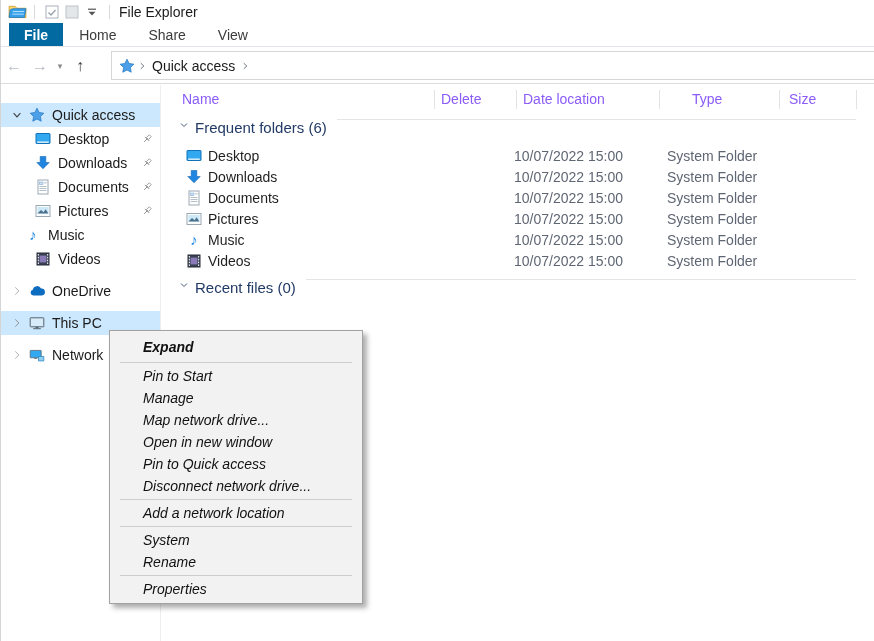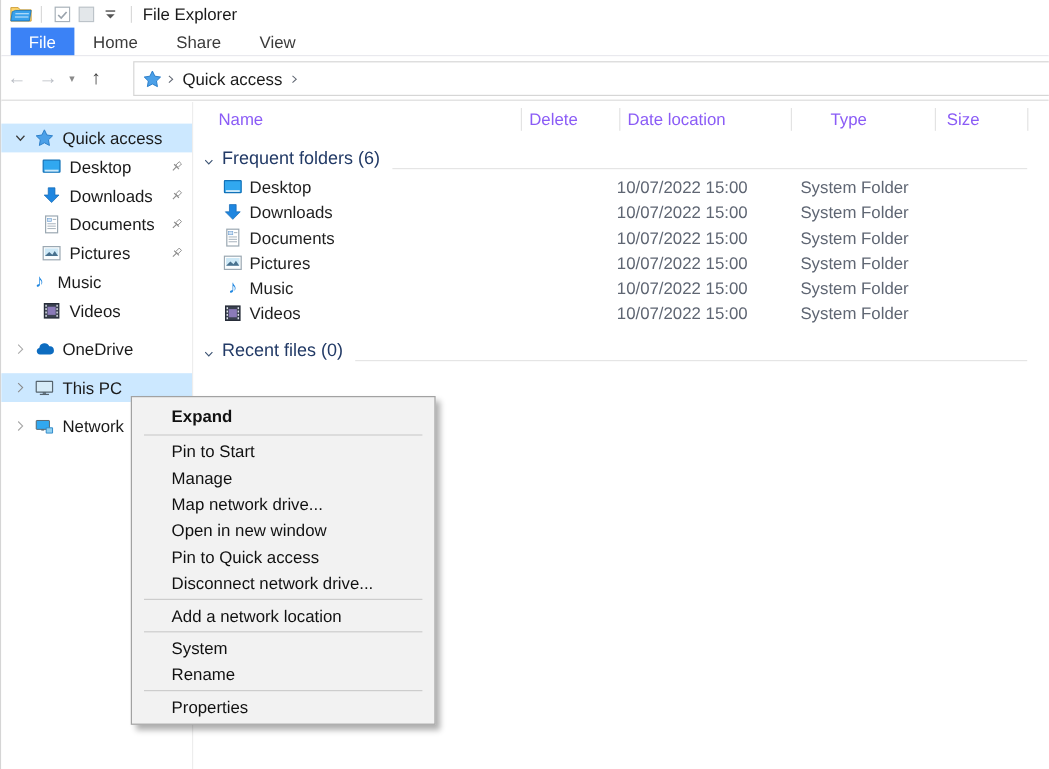--- a/index.html
+++ b/index.html
@@ -13,21 +13,21 @@
 
   
   .titlebar { height:23px; display:flex; align-items:center; padding-left:7px; background:#fff; }
   .titlebar .vsep { width:1px; height:14px; background:#d9d9d9; margin:0 7px; }
   .titlebar .qat-btn { display:flex; align-items:center; justify-content:center; width:20px; height:20px; }
   .titlebar .title { font-size:14px; color:#1a1a1a; margin-left:2px; }
 
   
   .tabrow { height:24px; display:flex; align-items:stretch; background:#fff; border-bottom:1px solid #e4e4ea; padding-left:8px; }
   .tab { font-size:14px; color:#3b3b3b; display:flex; align-items:center; padding:0 16px; cursor:default; }
-  .tab.file { background:#3b82f6; color:#fff; padding:0 15px; }
+  .tab.file { background:#0369a1; color:#fff; padding:0 15px;font-weight:bold; }
 
   
   .toolbar { height:37px; position:relative; background:#fff; border-bottom:1px solid #dcdcdc; }
   .nav { position:absolute; left:0; top:0; height:37px; display:flex; align-items:center; }
   .navbtn { font-size:16px; width:26px; text-align:center; }
   .navbtn.disabled { color:#b9bdc4; }
   .navbtn.enabled { color:#3d3d3d; }
   .nav .mini { font-size:9px; color:#8a8a8a; width:14px; text-align:center; }
   .addressbox {
     position:absolute; left:110px; top:4px; right:-2px; height:29px;
@@ -48,34 +48,35 @@
   .srow .lbl { margin-left:7px; white-space:nowrap; }
   .srow .pin { position:absolute; right:7px; top:6px; width:12px; height:12px; }
   .sgap { height:8px; }
   .glyph-ic { width:16px; text-align:center; font-size:15px; line-height:16px; flex:0 0 16px; }
 
   
   .main { position:absolute; left:161px; top:0; right:0; bottom:0; }
   .cols { position:relative; height:28px; }
   .colhdr { position:absolute; top:0; height:28px; line-height:28px; font-size:14px; color:#8b5cf6; }
   .colsep { position:absolute; top:5px; height:19px; width:1px; background:#e3e3e3; }
-  .group-hdr { display:flex; align-items:flex-end; height:22px; margin-top:6px; margin-bottom:4px; padding-left:6px; }
+  .group-hdr { display:flex; align-items:flex-start; height:22px; margin-top:6px; margin-bottom:4px; padding-left:6px;margin-left:10px; }
   .group-hdr .gtitle { font-size:15px; color:#223a66; margin-left:5px; white-space:nowrap; }
   .group-hdr .rule { flex:1 1 auto; height:1px; background:#e5e5e5; margin:0 18px 0 10px; }
   .frow { position:relative; height:21px; display:flex; align-items:center; font-size:14px; }
   .frow .ic { width:16px; height:16px; margin-left:24px; flex:0 0 16px; }
   .frow .nm { margin-left:6px; color:#1f1f1f; white-space:nowrap; }
   .frow .dt { position:absolute; left:352px; color:#5f6673; }
   .frow .tp { position:absolute; left:505px; color:#5f6673; }
 
   
   .ctxmenu {
     position:absolute; left:108px; top:330px; width:254px; z-index:50;
     background:#f2f2f2; border:1px solid #a2a2a2; padding:3px 0;
     box-shadow:4px 4px 5px rgba(0,0,0,0.32);
+    font-style:italic;
   }
   .mi { height:22px; line-height:22px; padding-left:33px; font-size:14px; color:#111; white-space:nowrap; }
   .mi.default { height:26px; line-height:26px; font-weight:bold; }
   .msep { height:1px; background:#cdcdcd; margin:2px 10px; }
 </style>
 </head>
 <body>
 
 <div class="titlebar">
   <span>

